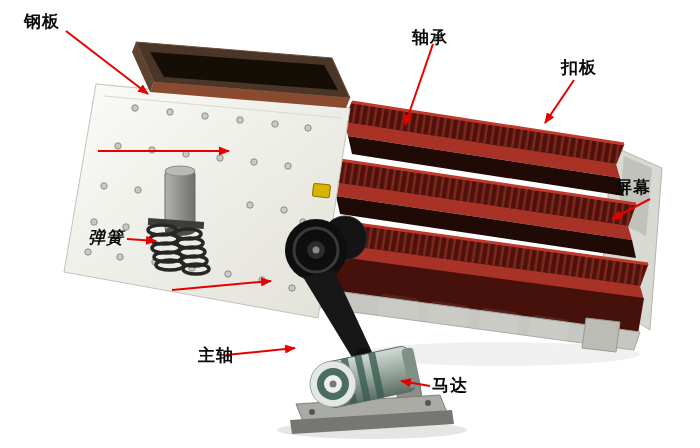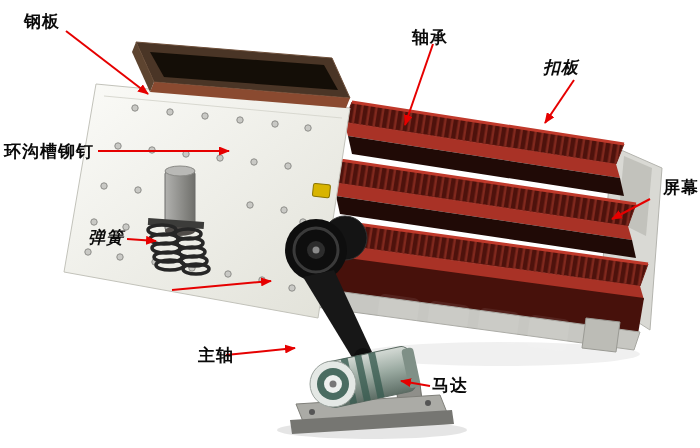--- a/index.html
+++ b/index.html
@@ -197,20 +197,19 @@
       <line x1="650" y1="199" x2="612" y2="219" marker-end="url(#arrowhead)"></line>
       <line x1="127" y1="239" x2="156" y2="241" marker-end="url(#arrowhead)"></line>
       <line x1="172" y1="290" x2="271" y2="281" marker-end="url(#arrowhead)"></line>
       <line x1="226" y1="355" x2="295" y2="348" marker-end="url(#arrowhead)"></line>
       <line x1="430" y1="386" x2="401" y2="381" marker-end="url(#arrowhead)"></line>
     </g>
   </svg>
 
   <div class="lbl" style="left:24px;top:12px;">钢板</div>
   <div class="lbl" style="left:412px;top:28px;">轴承</div>
-  <div class="lbl" style="left:543px;top:58px;font-style:italic;">扣板</div>
-  <div class="lbl" style="left:4px;top:142px;">环沟槽铆钉</div>
-  <div class="lbl" style="left:663px;top:178px;">屏幕</div>
+  <div class="lbl" style="left:561px;top:58px;">扣板</div>
+  <div class="lbl" style="left:615px;top:178px;">屏幕</div>
   <div class="lbl" style="left:88px;top:228px;font-style:italic;">弹簧</div>
   <div class="lbl" style="left:198px;top:346px;">主轴</div>
   <div class="lbl" style="left:432px;top:376px;">马达</div>
 
 </div>
 
 </body></html>

